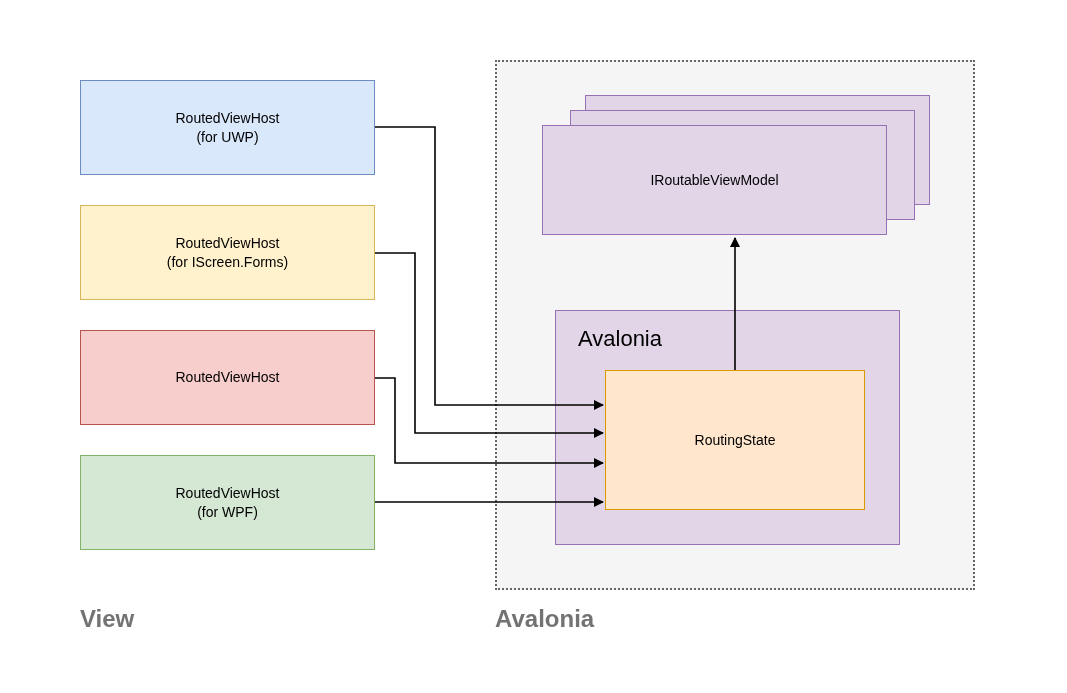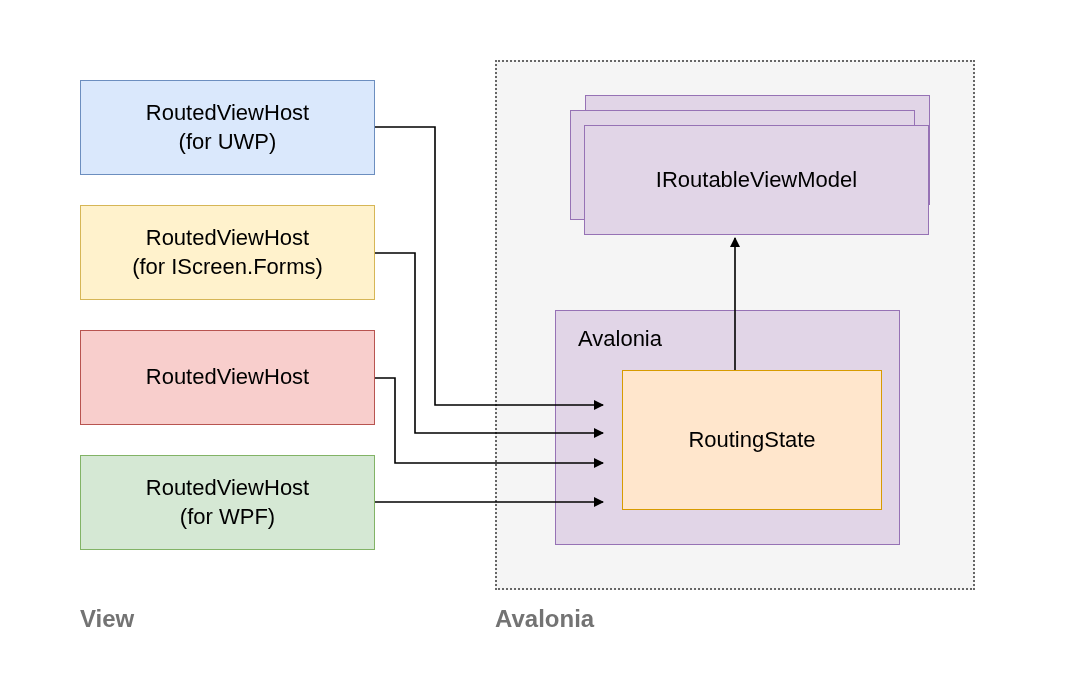--- a/index.html
+++ b/index.html
@@ -15,21 +15,21 @@
     width: 1067px;
     height: 693px;
   }
   .box {
     position: absolute;
     box-sizing: border-box;
     display: flex;
     align-items: center;
     justify-content: center;
     text-align: center;
-    font-size: 22px;
+    font-size: 14px;
     line-height: 1.3;
     color: #000;
   }
   .label {
     position: absolute;
     font-weight: bold;
     font-size: 24px;
     color: #737373;
   }
   .stack-card {
@@ -41,29 +41,29 @@
 </style>
 </head>
 <body>
 <div class="stage">
 
 <div class="box" style="left:495px; top:60px; width:480px; height:530px; border:2px dotted #666666; background:#f5f5f5; justify-content:flex-start; align-items:flex-start;">
 </div>
 
 <div class="stack-card" style="left:585px; top:95px; width:345px; height:110px;"></div>
 <div class="stack-card" style="left:570px; top:110px; width:345px; height:110px;"></div>
-<div class="box" style="left:584px; top:125px; width:345px; height:110px; background:#e1d5e7; border:1px solid #9672b5;">
+<div class="box" style="left:542px; top:125px; width:345px; height:110px; background:#e1d5e7; border:1px solid #9672b5;">
   <span>IRoutableViewModel</span>
 </div>
 
 <div class="box" style="left:555px; top:310px; width:345px; height:235px; background:#e1d5e7; border:1px solid #9672b5; align-items:flex-start; justify-content:flex-start; padding:14px 22px; font-size:22px;">
   <span>Avalonia</span>
 </div>
 
-<div class="box" style="left:605px; top:370px; width:260px; height:140px; background:#ffe6cc; border:1px solid #d79b00;margin-left:17px;">
+<div class="box" style="left:605px; top:370px; width:260px; height:140px; background:#ffe6cc; border:1px solid #d79b00;">
   <span>RoutingState</span>
 </div>
 
 <div class="box host" style="left: 80px; top: 80px; width: 295px; height: 95px; background: rgb(218, 232, 252); border: 1px solid rgb(108, 142, 191);">
   <div>
     <span>RoutedViewHost</span><br>
     <span>(for UWP)</span>
   </div>
 </div>
 <div class="box host" style="left: 80px; top: 205px; width: 295px; height: 95px; background: rgb(255, 242, 204); border: 1px solid rgb(214, 182, 86);">

